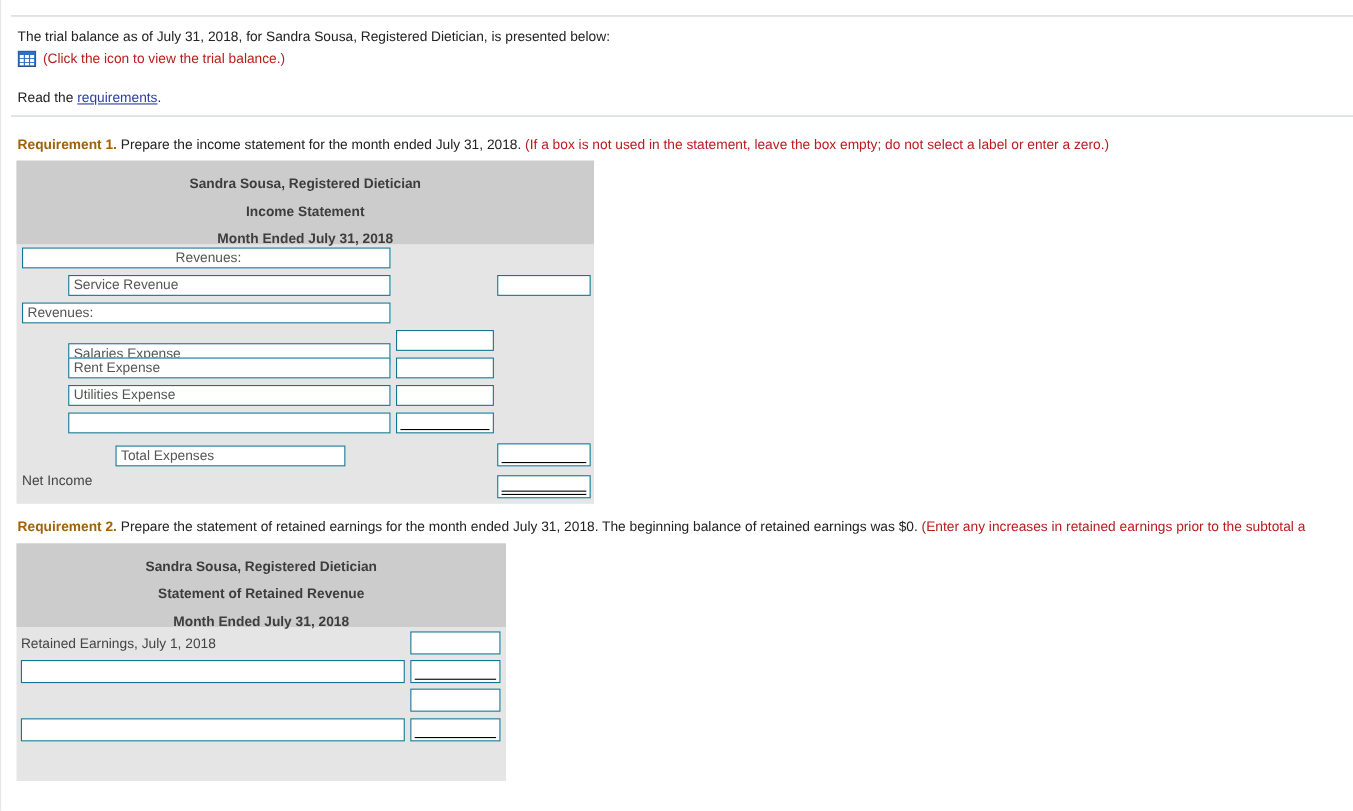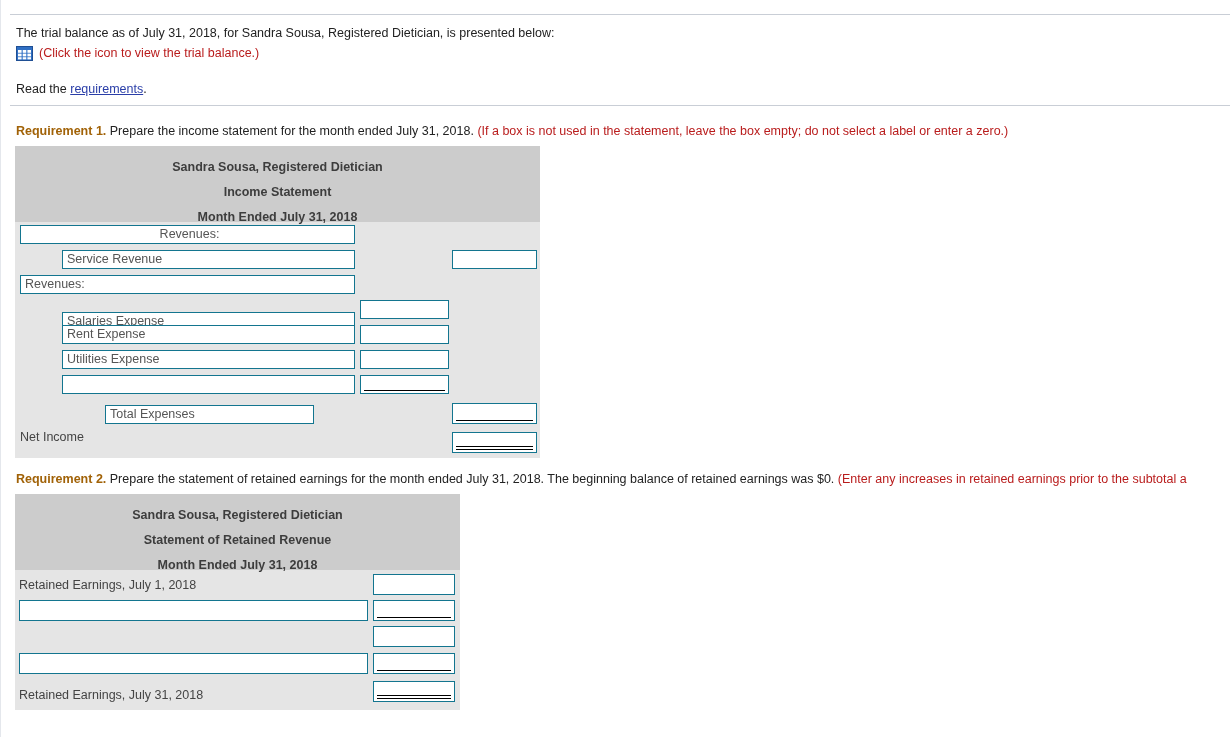--- a/index.html
+++ b/index.html
@@ -282,17 +282,13 @@
 
   <div class="row" style="height:27px;">
     <span class="box tall" style="left:358px; top:2px; width:82px;"></span>
   </div>
 
   <div class="row" style="height:27px;">
     <span class="box tall" style="left:4px; top:2px; width:349px;"></span>
     <span class="box underline1 tall" style="left:358px; top:2px; width:82px;"></span>
   </div>
 
-  <div class="row" style="height:30px;">
-    <span class="static-label" style="left:4px; top:8px;">Retained Earnings, July 31, 2018</span>
-    <span class="box underline2 tall" style="left:358px; top:3px; width:82px;"></span>
-  </div>
 </div>
 
 </body></html>

